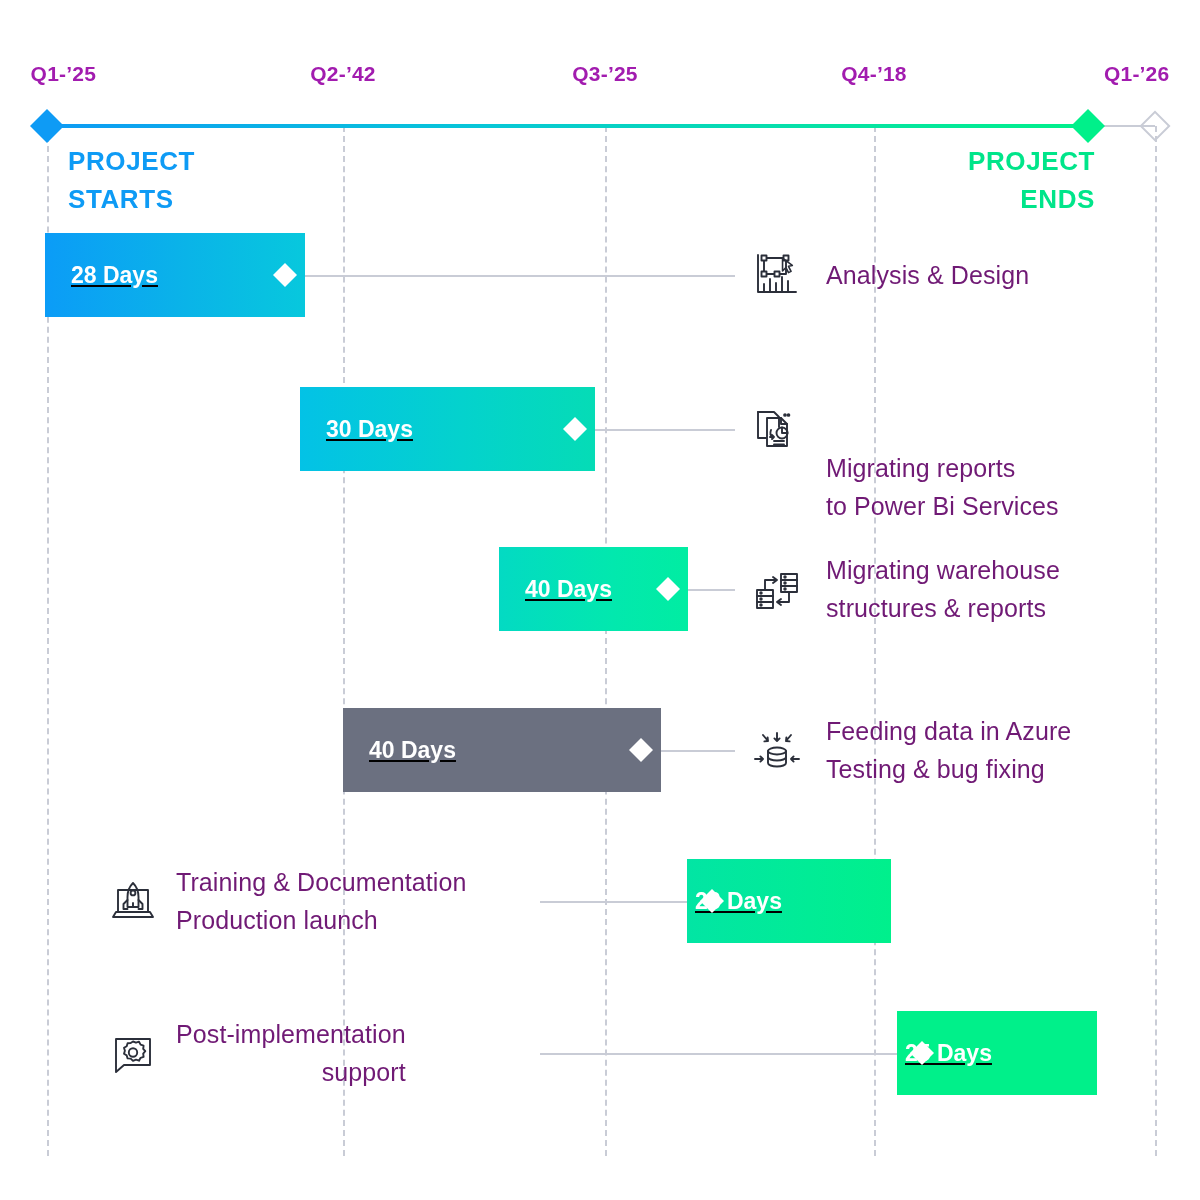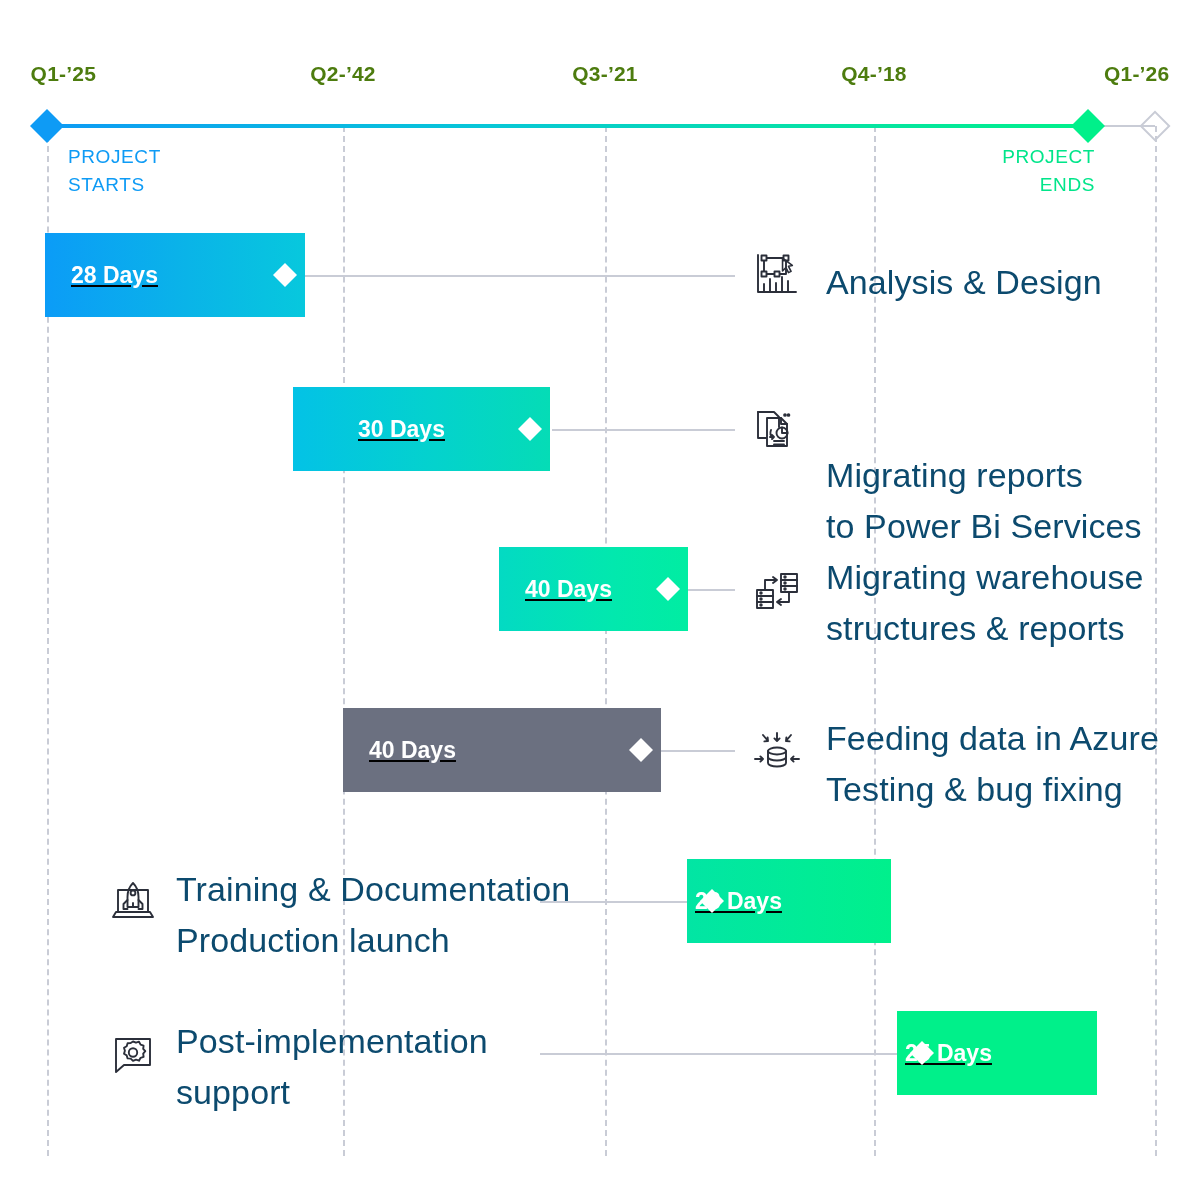--- a/index.html
+++ b/index.html
@@ -24,21 +24,21 @@
     border-left: 2px dashed #c9ccd6;
     height: 1030px;
   }
 
   
   .q-label {
     position: absolute;
     top: 62px;
     font-size: 21px;
     font-weight: bold;
-    color: #4d7c0f;
+    color: #a21caf;
     letter-spacing: 0.2px;
     white-space: nowrap;
     transform: translateX(-50%);
   }
 
   
   .axis-line {
     position: absolute;
     left: 47px;
     top: 124px;
@@ -63,22 +63,22 @@
   .diamond.end   { background: #00f08a; left: 1088px; top: 126px; }
   .diamond.hollow {
     left: 1155px; top: 126px;
     background: transparent;
     border: 2px solid #c9ccd6;
     width: 22px; height: 22px;
   }
 
   .milestone-label {
     position: absolute;
-    font-size: 19px;
-    font-weight: 400;
+    font-size: 26px;
+    font-weight: 700;
     line-height: 1.45;
     letter-spacing: 0.6px;
     white-space: pre-line;
   }
   .milestone-label.start { left: 68px; top: 143px; color: #0e9bf5; text-align: left; }
   .milestone-label.end   { right: 105px; top: 143px; color: #00e58a; text-align: right; }
 
   
   .bar {
     position: absolute;
@@ -108,22 +108,22 @@
 
   .connector {
     position: absolute;
     height: 2px;
     background: #c9ccd6;
   }
 
   
   .task-text {
     position: absolute;
-    font-size: 34px;
-    color: #0c4a6e;
+    font-size: 25px;
+    color: #701a75;
     line-height: 1.5;
     white-space: pre-line;
     letter-spacing: 0.1px;
   }
   .task-icon {
     position: absolute;
     width: 50px;
     height: 50px;
     color: #2b2f3a;
   }
@@ -138,21 +138,21 @@
       <div class="gridline" style="left: 47px;"></div>
       <div class="gridline" style="left: 343px;"></div>
       <div class="gridline" style="left: 605px;"></div>
       <div class="gridline" style="left: 874px;"></div>
       <div class="gridline" style="left: 1155px;"></div>
     </div>
 
   <div id="quarter-labels">
       <div class="q-label" style="left: 45px; transform: translateX(-22%);">Q1-’25</div>
       <div class="q-label" style="left: 343px;">Q2-’42</div>
-      <div class="q-label" style="left: 605px;">Q3-’21</div>
+      <div class="q-label" style="left: 605px;">Q3-’25</div>
       <div class="q-label" style="left: 874px;">Q4-’18</div>
       <div class="q-label" style="left: 1155px; transform: translateX(-78%); text-align: right;">Q1-’26</div>
     </div>
 
   <div class="axis-line"></div>
   <div class="axis-tail"></div>
   <div class="diamond start"></div>
   <div class="diamond end"></div>
   <div class="diamond hollow"></div>
 
@@ -174,21 +174,21 @@
      <rect x="12" y="8" width="22" height="16"></rect>
      <rect x="9.5" y="5.5" width="5" height="5" fill="#fff"></rect>
      <rect x="31.5" y="5.5" width="5" height="5" fill="#fff"></rect>
      <rect x="9.5" y="21.5" width="5" height="5" fill="#fff"></rect>
      <rect x="22.5" y="21.5" width="5" height="5" fill="#fff"></rect>
      <path d="M37 10 L37 25 L41 21 L44 27 L47 25.5 L44 19.5 L48.5 18.5 Z" transform="translate(-6,-2) scale(0.85) translate(6,2)"></path>
    </svg>
       </div>
       <div class="task-text" style="left: 826px; top: 257px;">Analysis &amp; Design</div>
       <div class="connector" style="left: 552px; top: 429px; width: 183px;"></div>
-      <div class="bar left-text" style="left: 293px; top: 387px; width: 257px; background: linear-gradient(90deg, rgb(3, 194, 230) 0%, rgb(4, 210, 205) 55%, rgb(5, 220, 182) 100%); padding-left: 39px;">
+      <div class="bar left-text" style="left: 300px; top: 387px; width: 295px; background: linear-gradient(90deg, rgb(3, 194, 230) 0%, rgb(4, 210, 205) 55%, rgb(5, 220, 182) 100%);">
         <span class="bar-label">30 Days</span>
         <span class="bar-diamond"></span>
       </div>
       <div class="task-icon" style="left: 752px; top: 404px;">
         <svg viewBox="0 0 50 50" fill="none" stroke="currentColor" stroke-width="1.9" stroke-linecap="round" stroke-linejoin="round">
      <path d="M6 8 h16 l5 5 v10"></path>
      <path d="M6 8 V34 h8"></path>
      <path d="M15 14 h14 l6 6 v22 H15 Z"></path>
      <path d="M29 14 v6 h6"></path>
      <path d="M19 26 q-2 5 2 7"></path>
@@ -269,17 +269,17 @@
         <span class="bar-diamond"></span>
         <span class="bar-label">25 Days</span>
       </div>
       <div class="task-icon" style="left: 108px; top: 1028px;">
         <svg viewBox="0 0 50 50" fill="none" stroke="currentColor" stroke-width="1.9" stroke-linecap="round" stroke-linejoin="round">
      <path d="M8 11 h34 v26 H16 l-8 7 Z"></path>
      <path d="M25 13.5 l3 1.2 l3 -1 l1.6 2.9 l3 1 l-0.4 3.2 l2.1 2.4 l-2.1 2.4 l0.4 3.2 l-3 1 l-1.6 2.9 l-3 -1 l-3 1.2 l-2.3 -2.3 l-3.1 -0.2 l-0.9 -3 l-2.7 -1.6 l0.9 -3 l-0.9 -3 l2.7 -1.6 l0.9 -3 l3.1 -0.2 Z"></path>
      <circle cx="25" cy="24.5" r="4.2"></circle>
    </svg>
       </div>
-      <div class="task-text" style="left: 176px; top: 1016px;">Post-implementation
+      <div class="task-text" style="left: 176px; top: 1016px; text-align: right;">Post-implementation
 support</div>
     </div>
 
 </div>
 
 </body></html>

